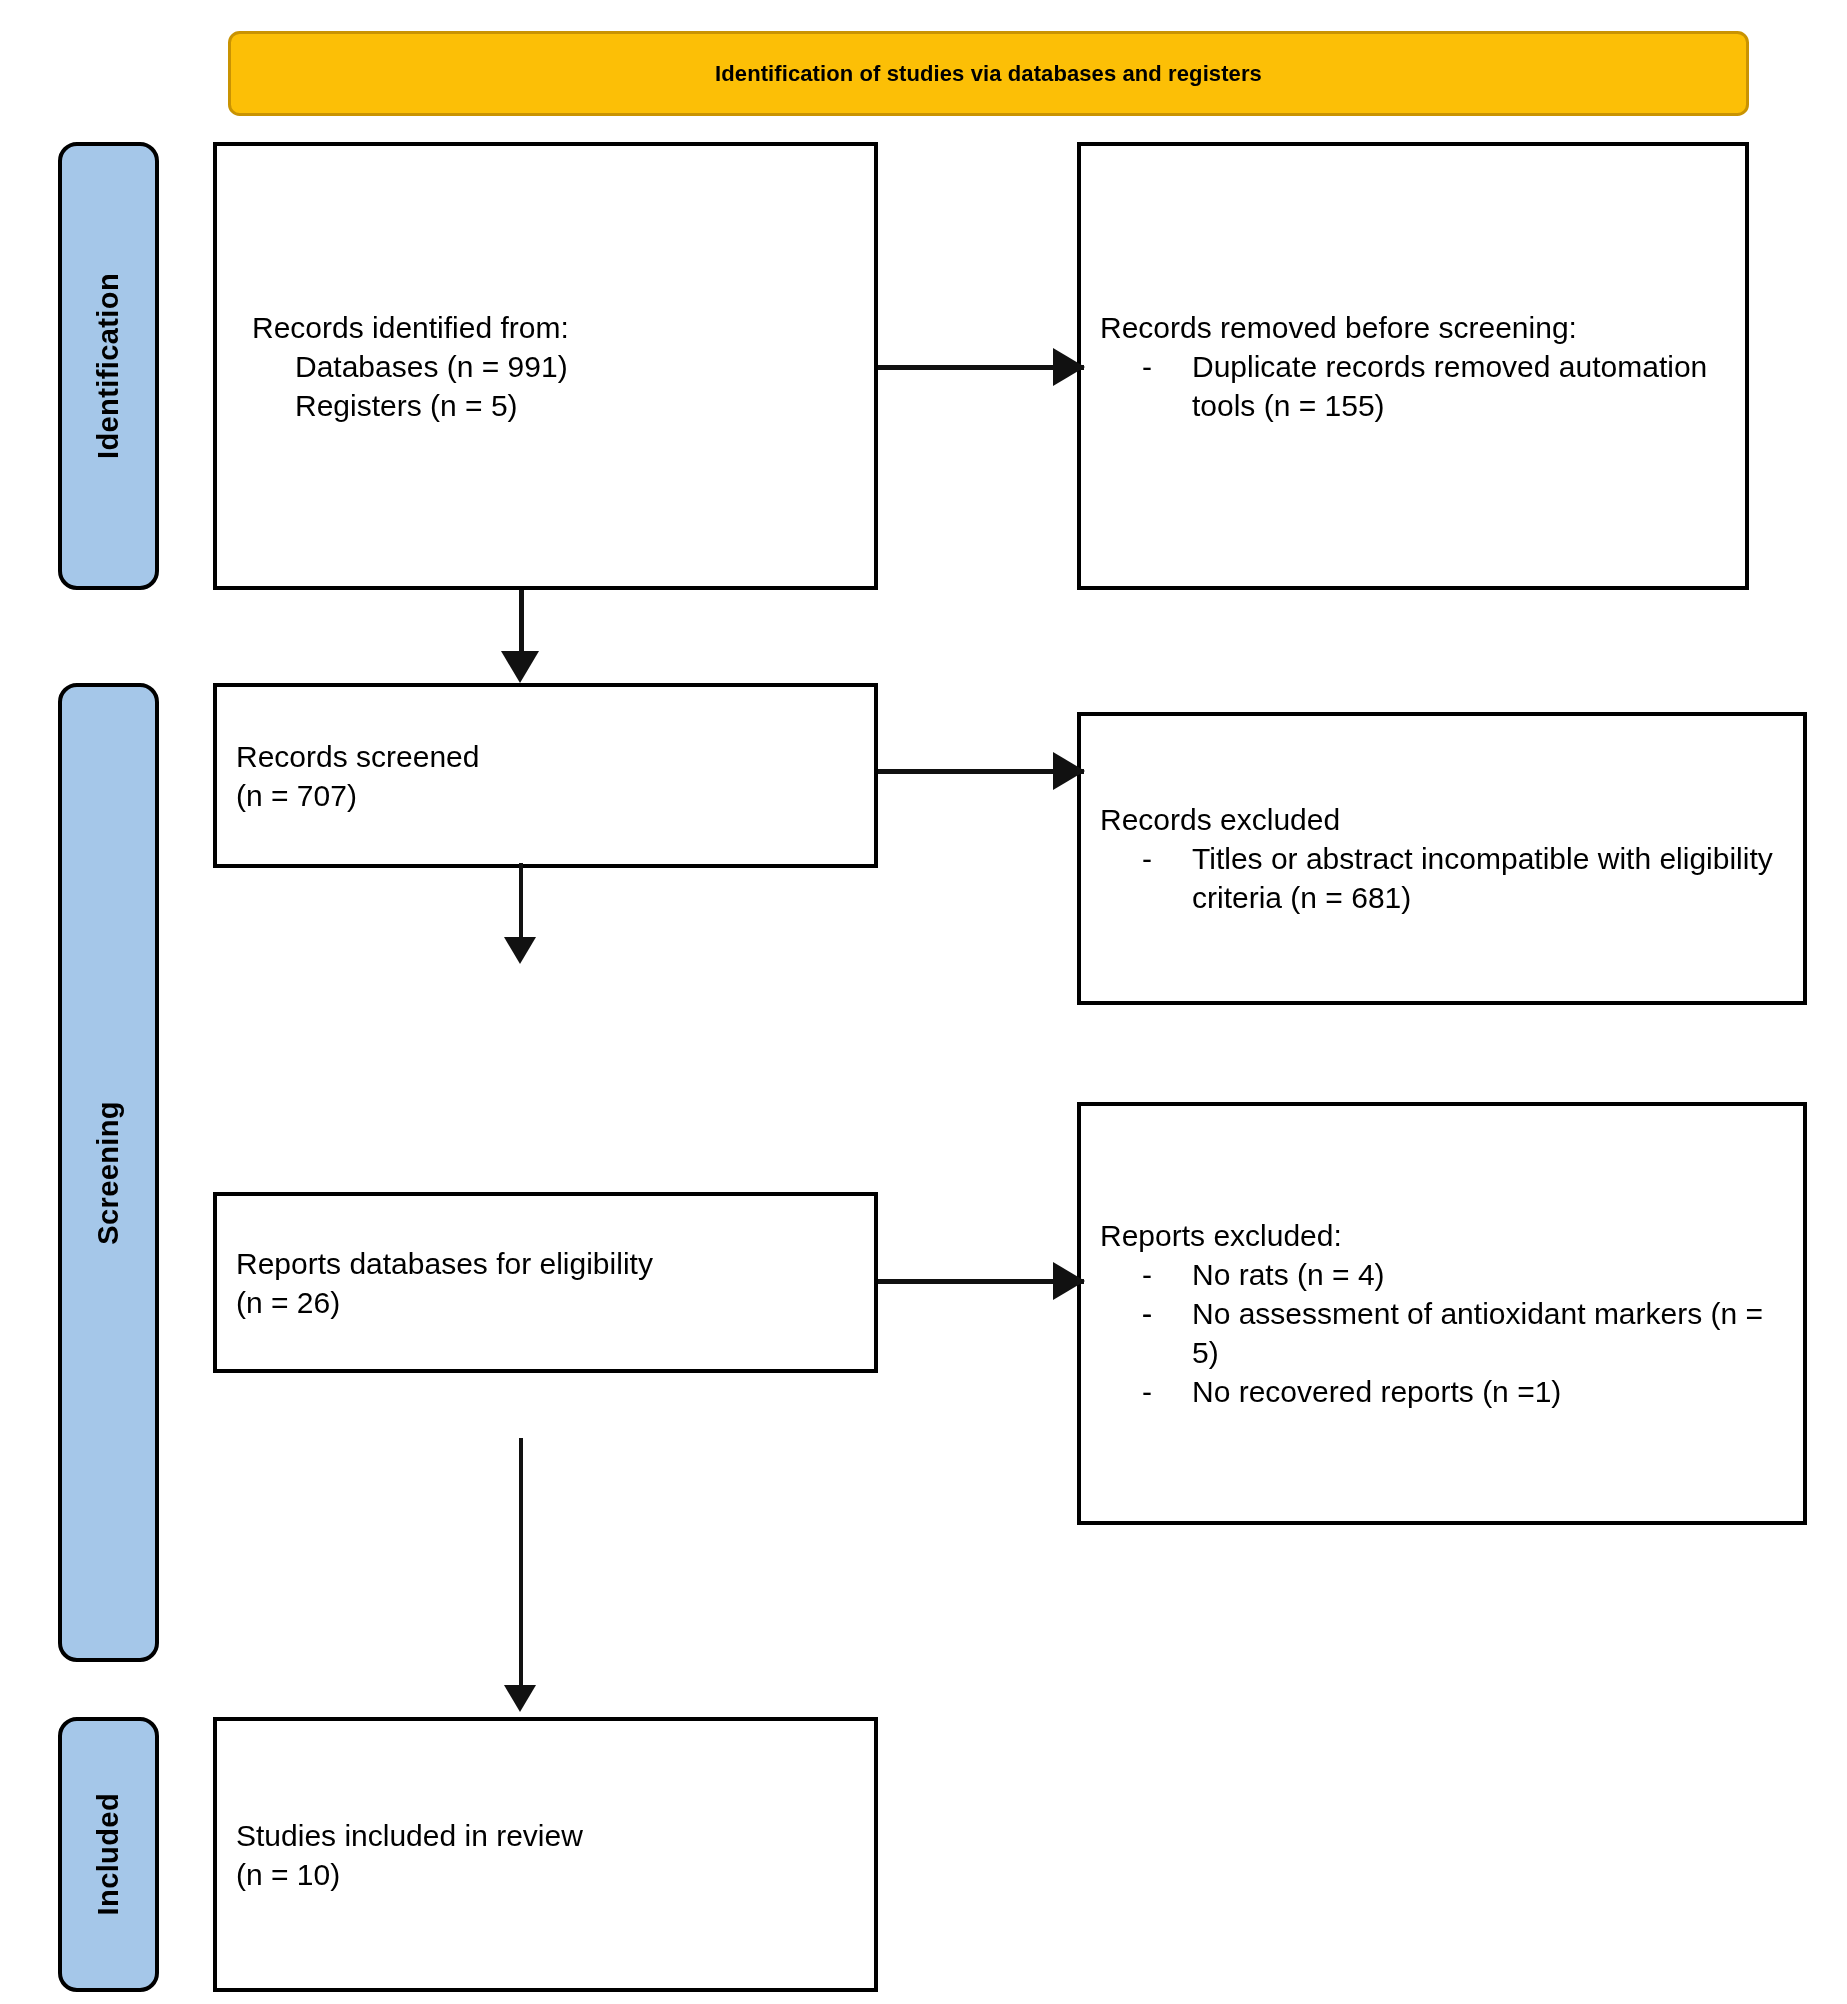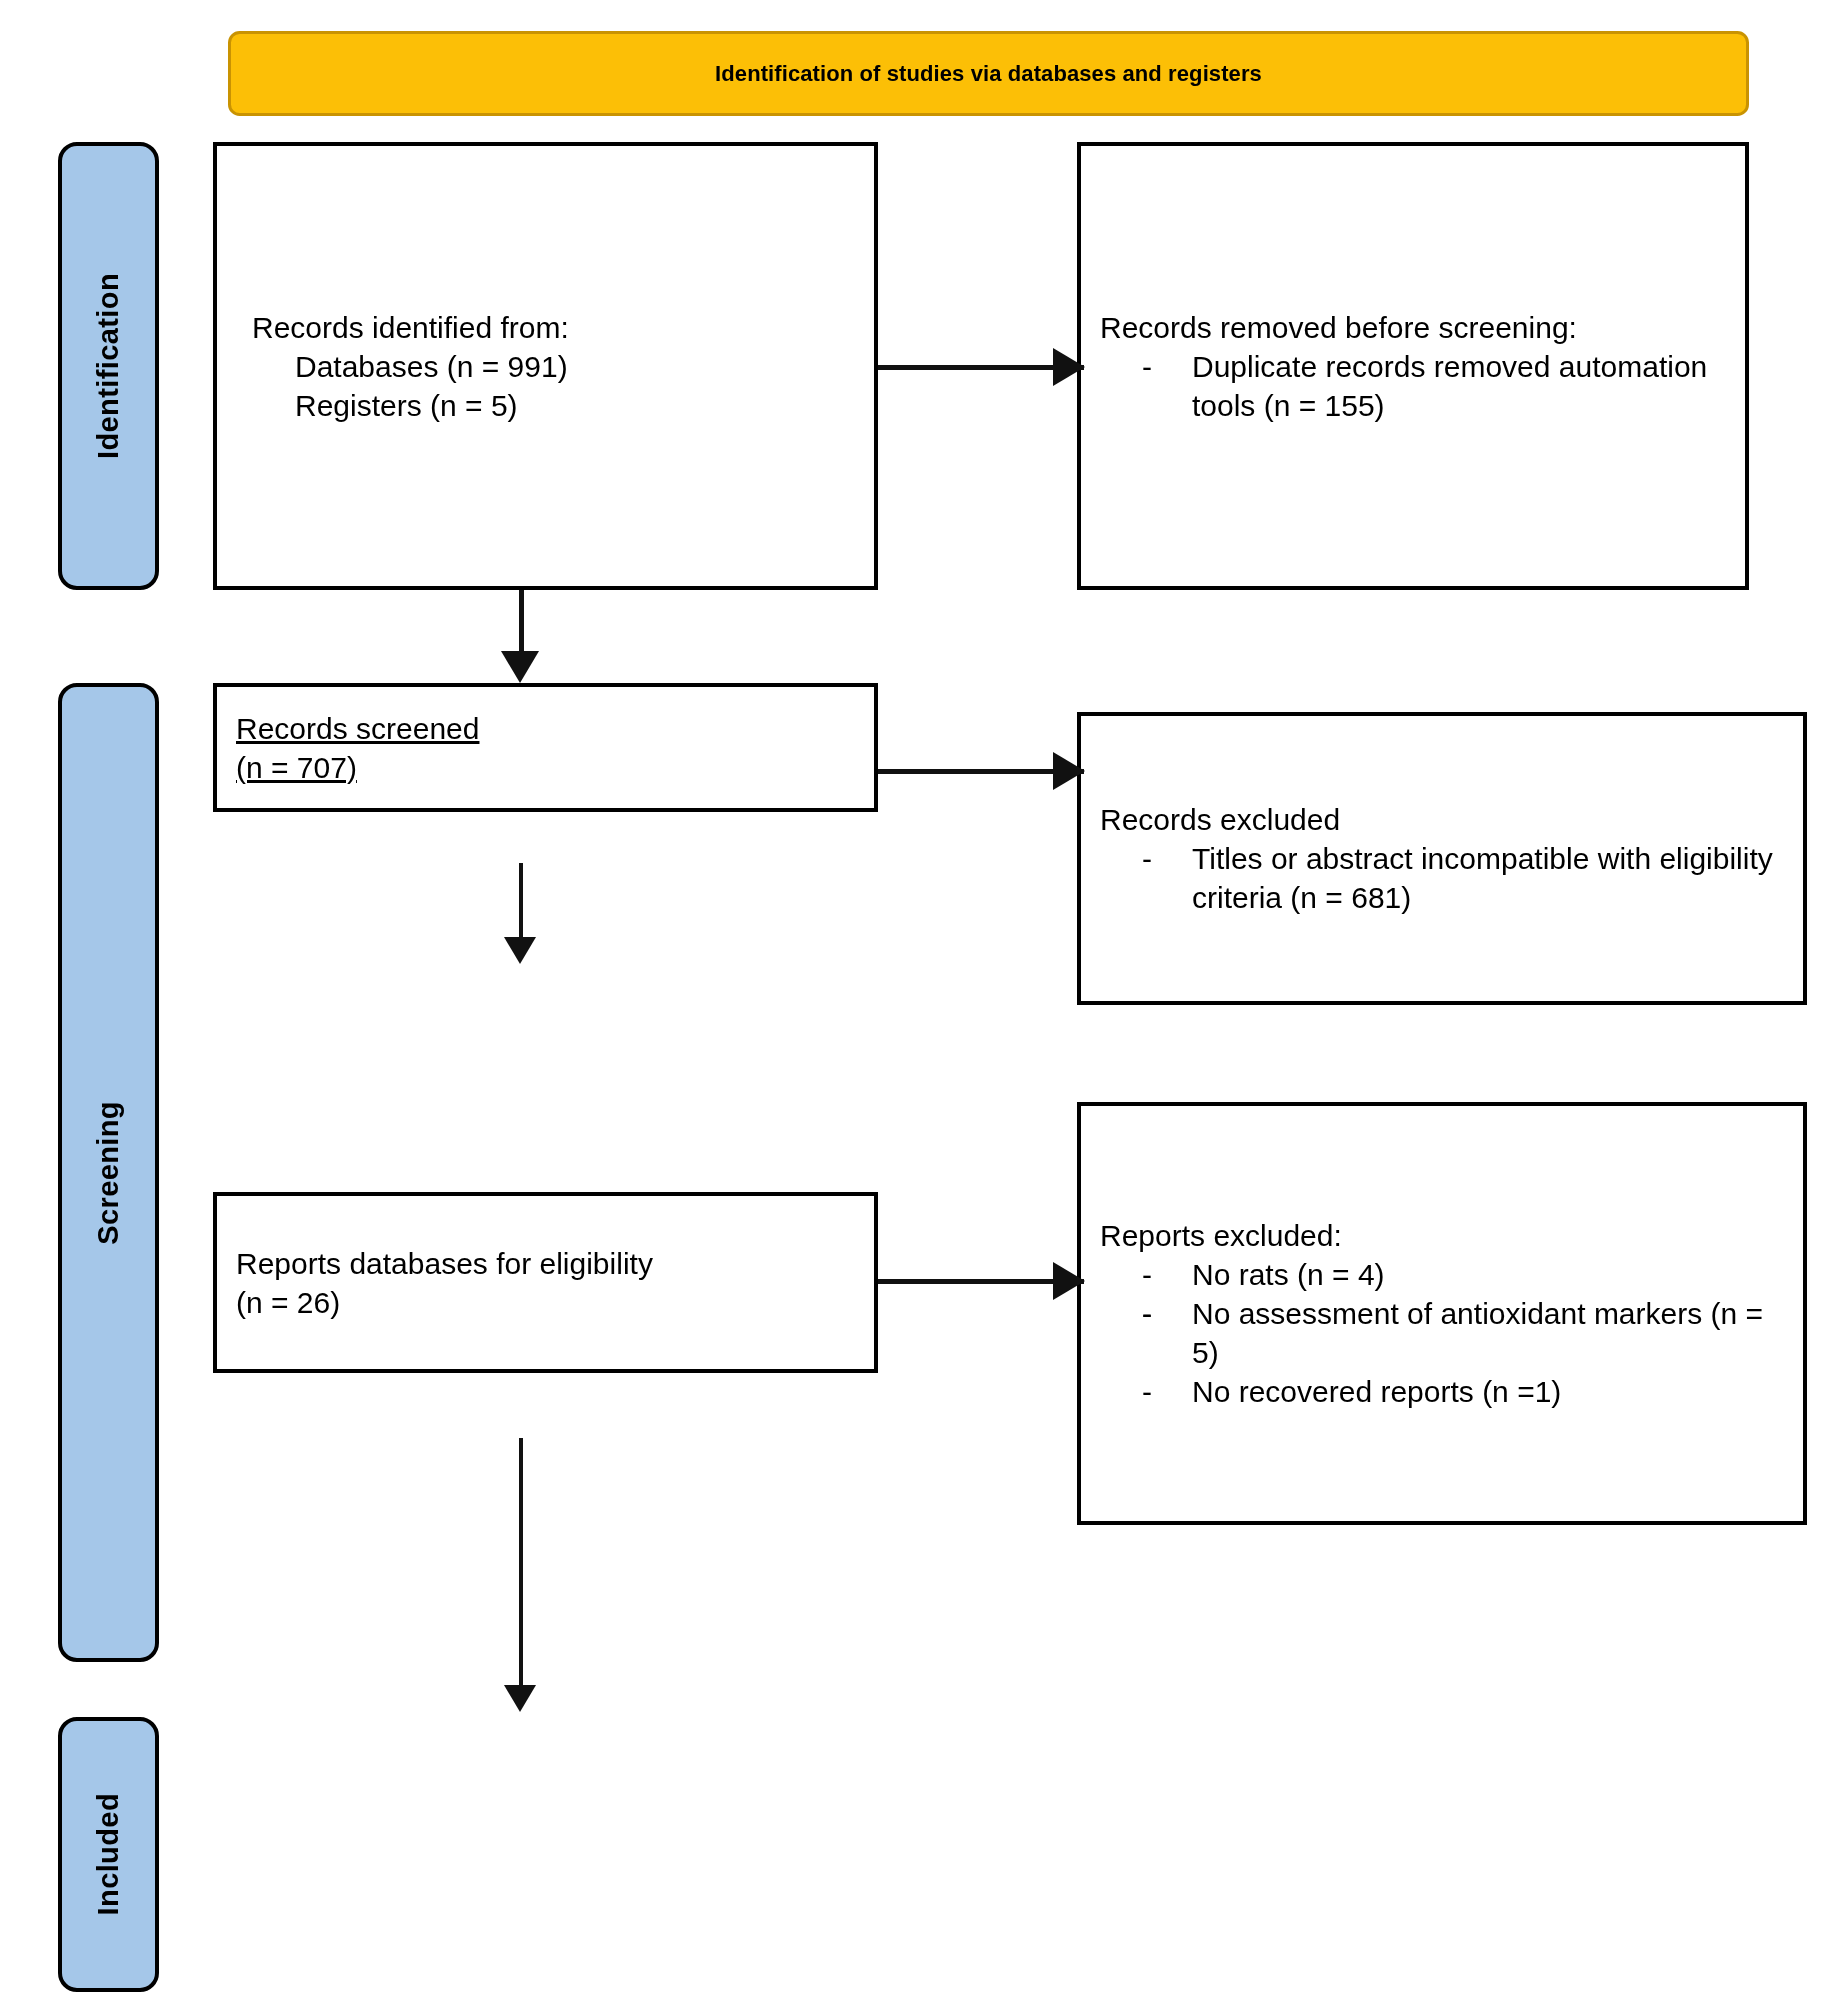--- a/index.html
+++ b/index.html
@@ -104,21 +104,21 @@
     position: absolute;
     left: 42px;
     top: 0;
   }
 
   .indent-1 { padding-left: 43px; display: block; }
 
   
   .box-identified   { left: 213px;  top: 142px;  width: 665px;  height: 448px; padding-left: 16px; }
   .box-removed      { left: 1077px; top: 142px;  width: 672px;  height: 448px; }
-  .box-screened     { left: 213px;  top: 683px;  width: 665px;  height: 129px; text-decoration: underline; }
+  .box-screened     { left: 213px;  top: 683px;  width: 665px;  height: 185px; }
   .box-excluded     { left: 1077px; top: 712px;  width: 730px; height: 293px; }
   .box-eligibility  { left: 213px;  top: 1192px; width: 665px;  height: 181px; }
   .box-rep-excluded { left: 1077px; top: 1102px; width: 730px; height: 423px; }
   .box-included     { left: 213px;  top: 1717px; width: 665px;  height: 275px; }
 
   
   .conn {
     position: absolute;
     background: #111111;
   }
@@ -246,20 +246,28 @@
         <ul class="bullets">
           <li><span class="dash">-</span><span>No rats (n = 4)</span></li>
           <li><span class="dash">-</span></li>
           <li><span class="dash">-</span><span>No assessment of antioxidant markers (n = 5)</span></li>
           <li><span class="dash">-</span><span>No recovered reports (n =1)</span></li>
         </ul>
       </div>
     </div>
   </div>
 
+  <div class="box box-included">
+    <div class="box-inner">
+      <div class="box-text">
+        <div>Studies included in review</div>
+        <div>(n = 10)</div>
+      </div>
+    </div>
+  </div>
 
   <div class="conn conn-v v1"></div>
   <div class="arrow-down v1-head"></div>
 
   <div class="conn conn-v thin v2"></div>
   <div class="arrow-down small v2-head"></div>
 
   <div class="conn conn-v thin v3"></div>
   <div class="arrow-down small v3-head"></div>
 

